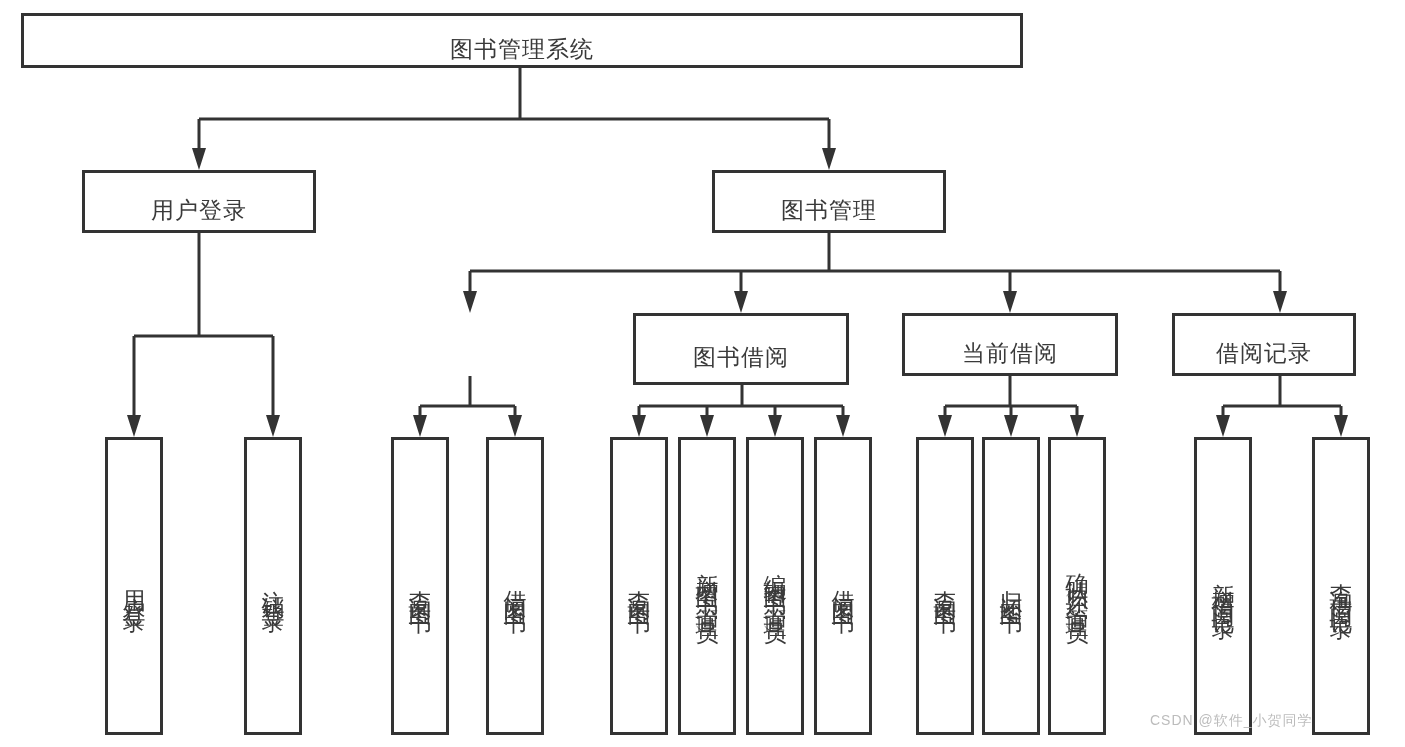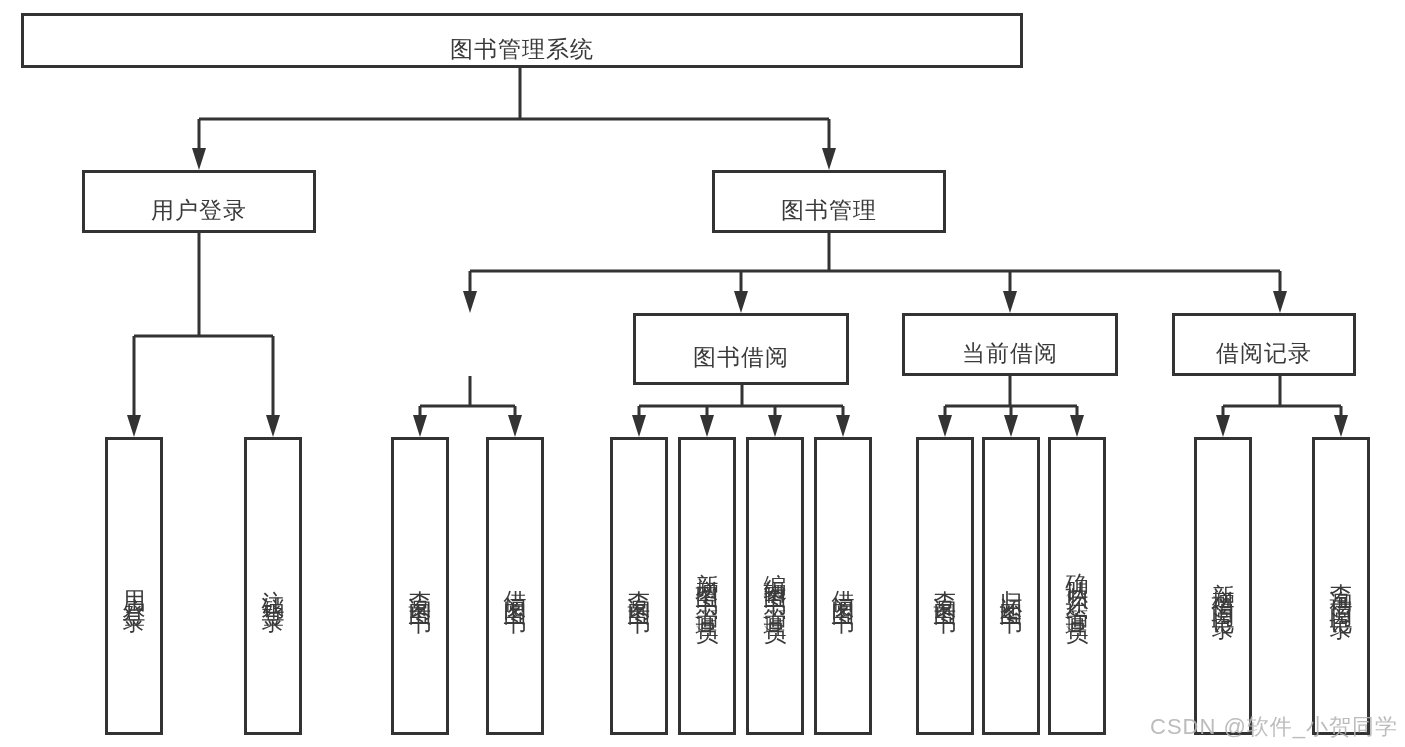--- a/index.html
+++ b/index.html
@@ -49,21 +49,21 @@
   .leaf{top:437px;width:58px;height:298px;}
   .l-1{left:105px;}  .l-2{left:244px;}
   .l-3{left:391px;}  .l-4{left:486px;}
   .l-5{left:610px;}  .l-6{left:678px;}
   .l-7{left:746px;}  .l-8{left:814px;}
   .l-9{left:916px;}  .l-10{left:982px;} .l-11{left:1048px;}
   .l-12{left:1194px;}.l-13{left:1312px;}
   .watermark{
     position:absolute;
     left:1150px;top:712px;
-    font-size:22px;
+    font-size:14px;
     color:var(--wm);
     letter-spacing:1px;
     white-space:nowrap;
     opacity:.9;
   }
 </style>
 </head>
 <body>
 
 <div class="canvas">

